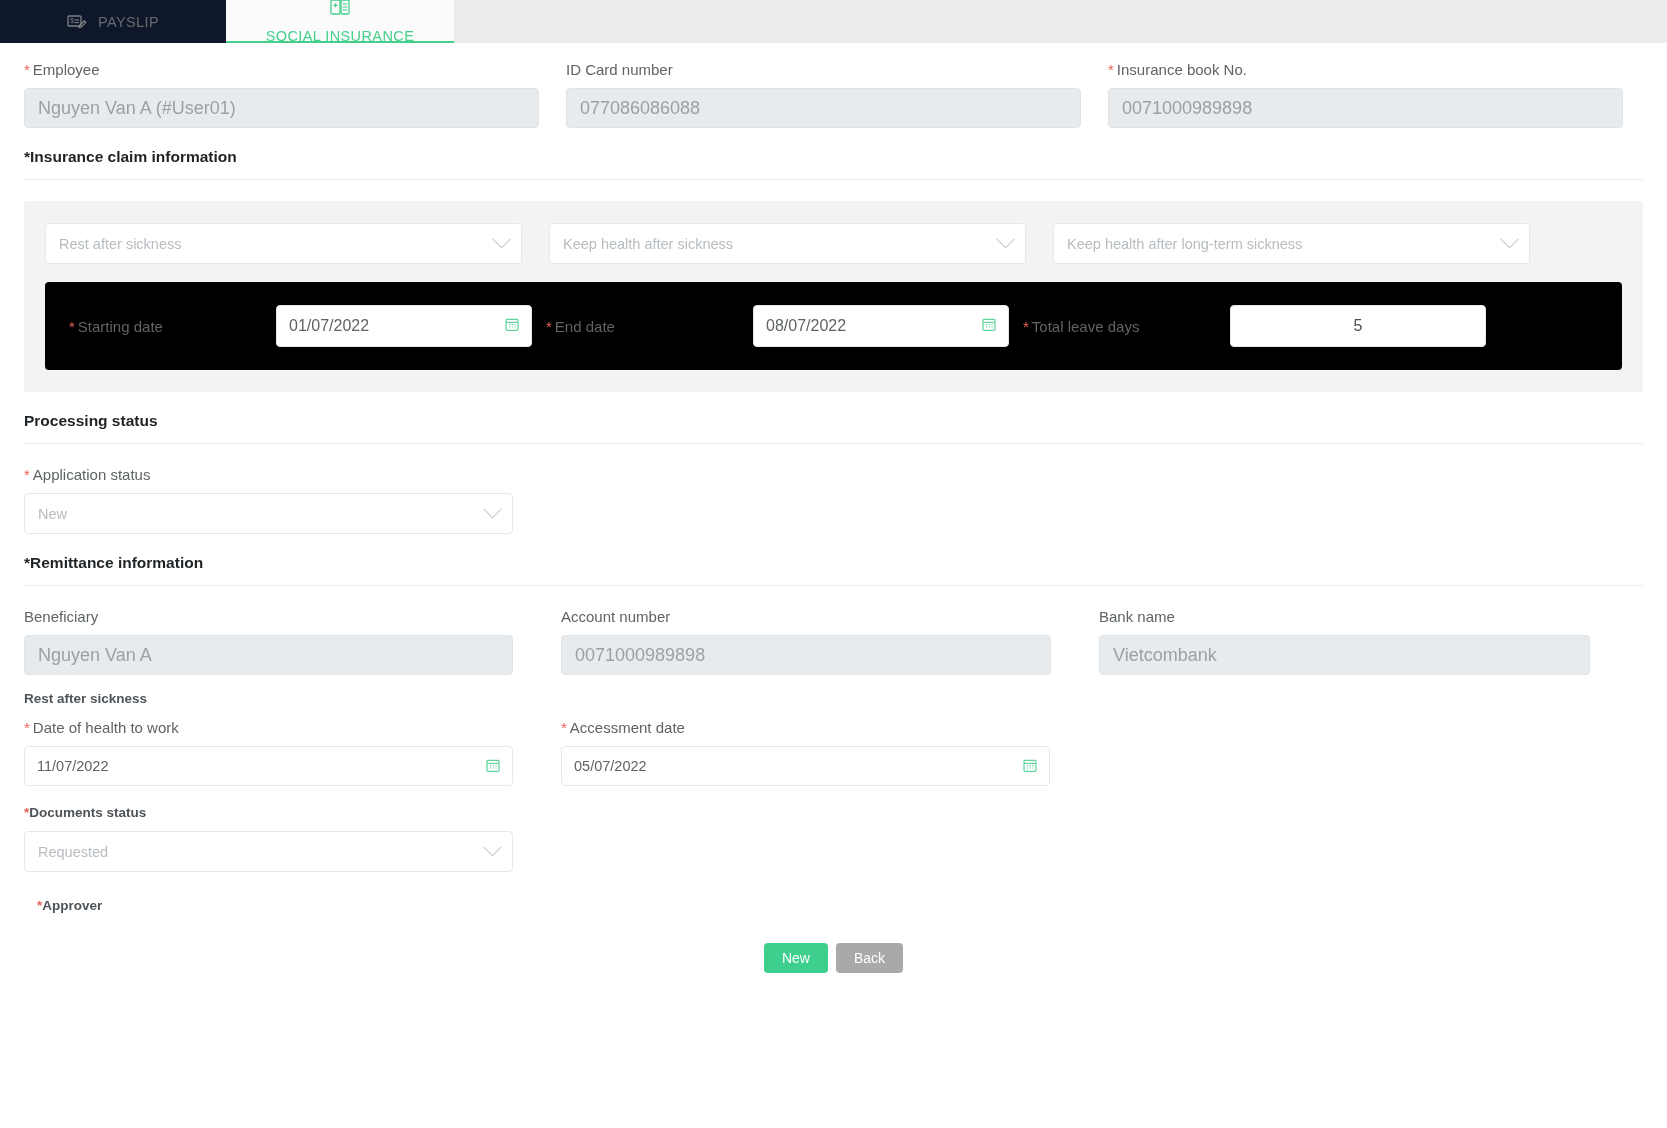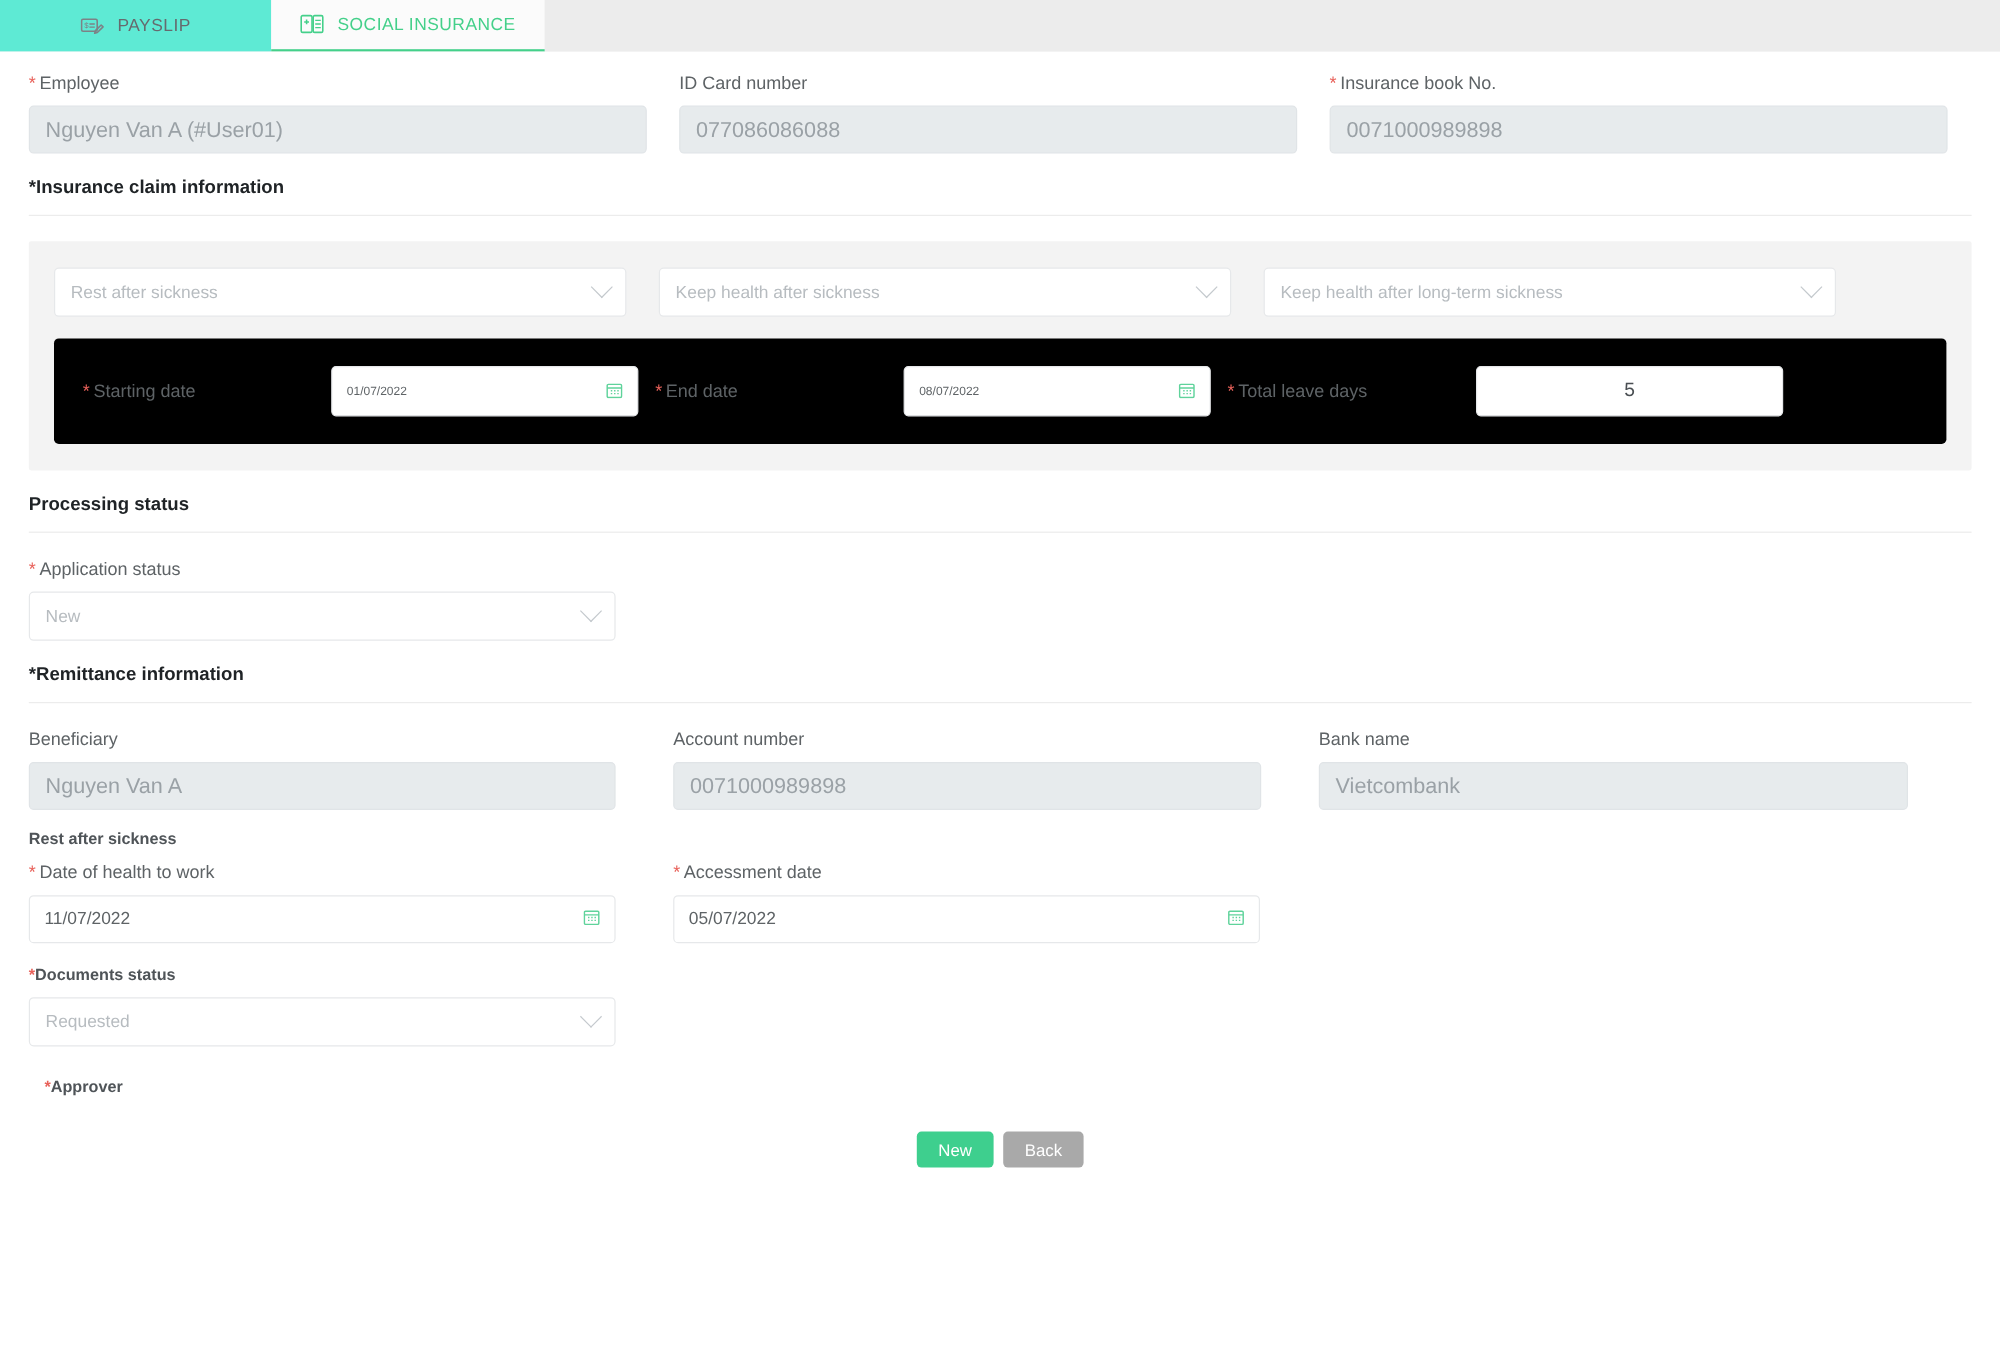--- a/index.html
+++ b/index.html
@@ -32,28 +32,29 @@
     justify-content: center;
     gap: 11px;
     height: 43px;
     font-size: 14.5px;
     letter-spacing: 0.4px;
     cursor: pointer;
     user-select: none;
   }
   .tab-payslip {
     width: 226px;
-    background: #5eead4;
+    background: #0f172a;
     color: #666a6e;
   }
   .tab-social {
     width: 228px;
     background: #fbfbfb;
     color: #44d08a;
     border-bottom: 2.5px solid #44d08a;
+    flex-direction: column;
   }
   .tab-rest { flex: 1; background: #ececec; }
   .tab-icon { display: flex; align-items: center; }
 
   
   .card {
     position: absolute;
     left: 0;
     top: 43px;
     width: 1667px;
@@ -161,21 +162,21 @@
   }
   .dt-box {
     width: 256px;
     height: 42px;
     border: 1px solid #e6e8ea;
     border-radius: 4px;
     display: flex;
     align-items: center;
     justify-content: space-between;
     padding: 0 12px;
-    font-size: 10px;
+    font-size: 16px;
     color: #5e6366;
     background: #fff;
   }
   .dt-box.center-val {
     justify-content: center;
     font-size: 16px;
     color: #4a4f53;
   }
   .cal-ico { flex: none; }
 

